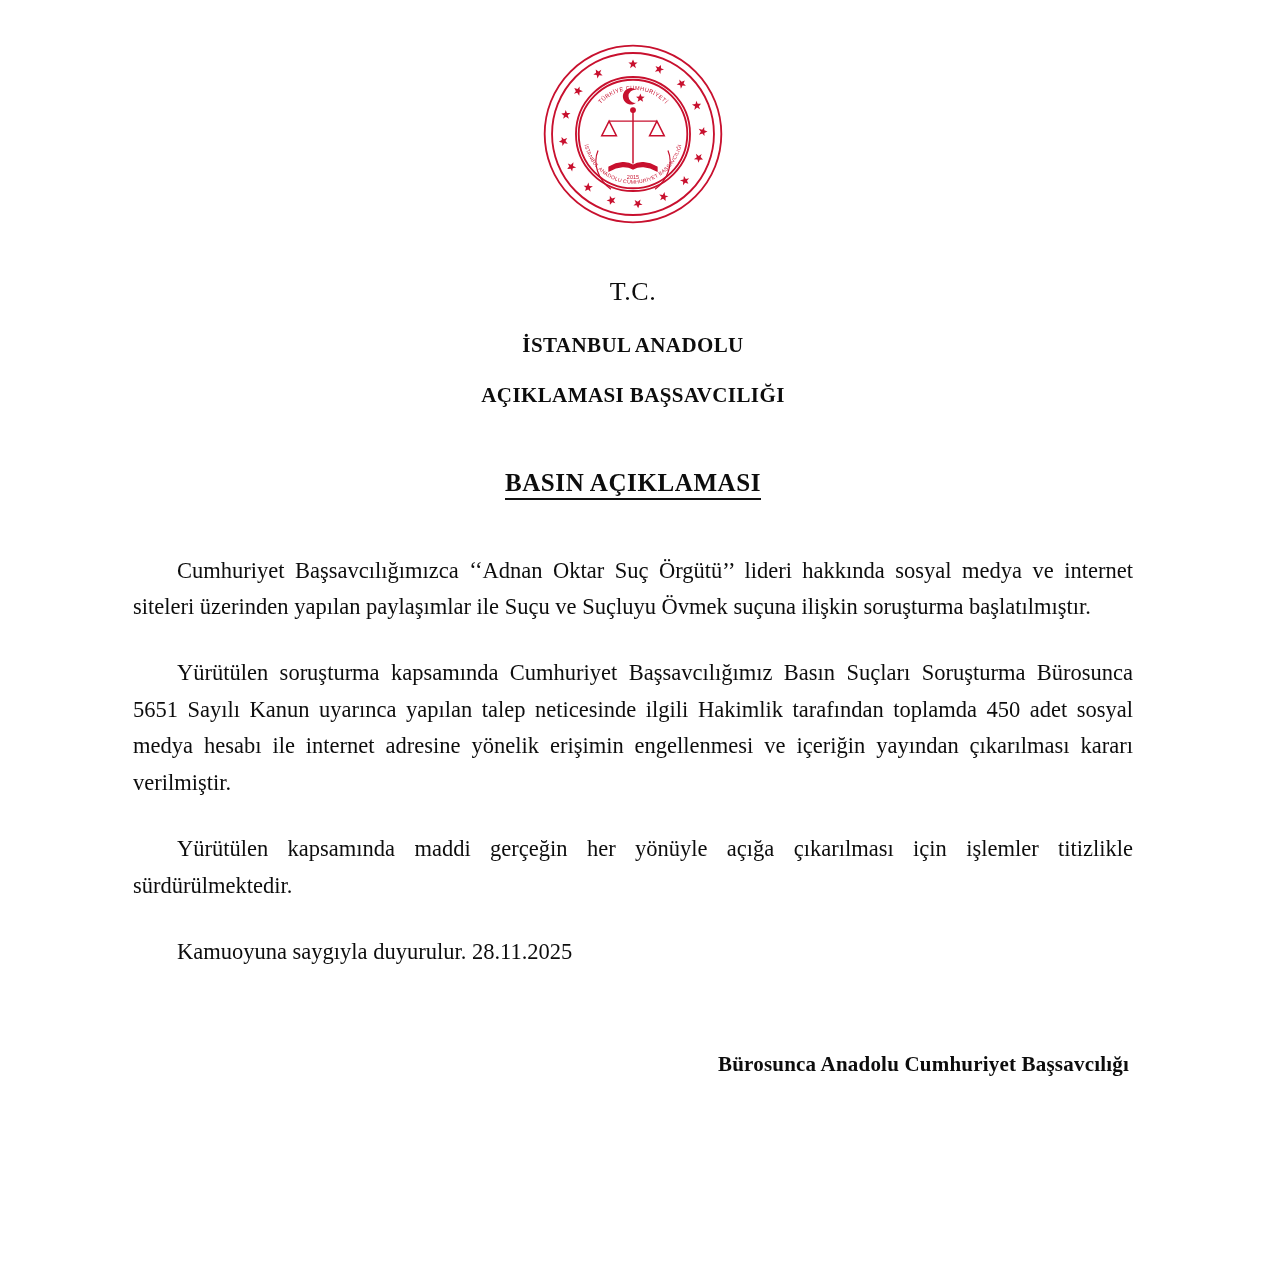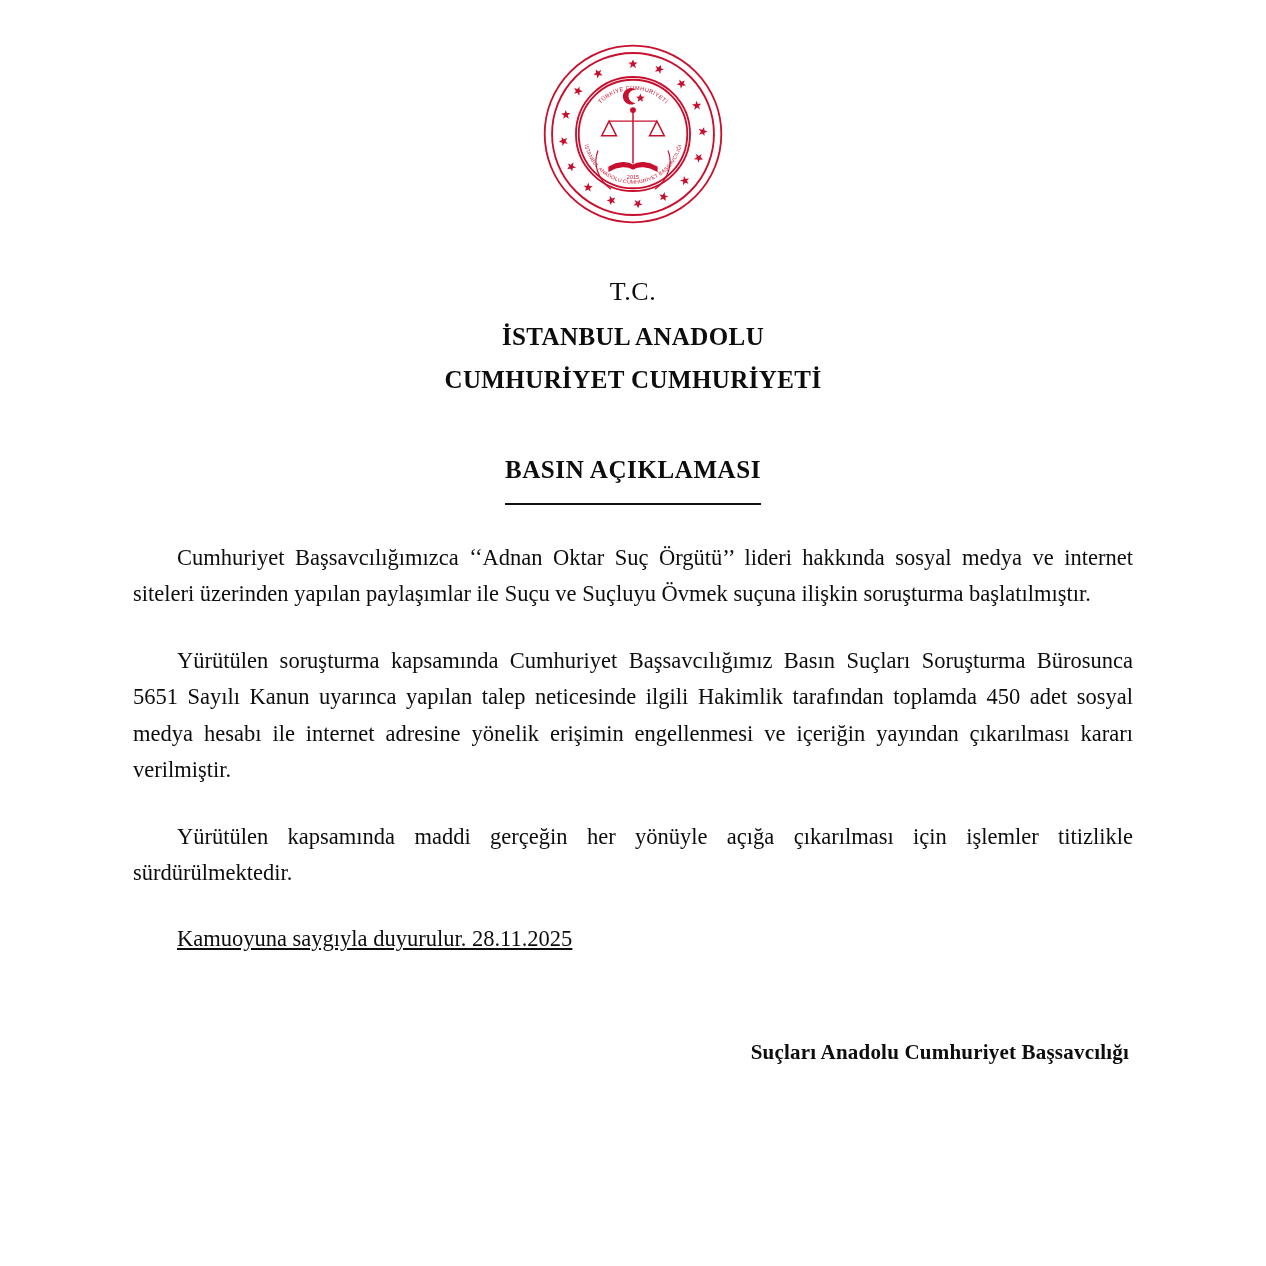--- a/index.html
+++ b/index.html
@@ -40,57 +40,56 @@
     margin-top: 48px;
     text-align: center;
     line-height: 1.42;
   }
   .heading-block .h-tc {
     font-size: 26px;
     font-weight: normal;
     letter-spacing: 0.5px;
   }
   .heading-block .h-line {
-    font-size: 25px;
+    font-size: 21px;
     font-weight: bold;
     letter-spacing: 0.4px;
-    margin-top: 8px;
+    margin-top: 20px;
   }
 
   .press-title {
     margin-top: 58px;
     text-align: center;
     font-size: 25px;
     font-weight: bold;
     letter-spacing: 0.6px;
   }
   .press-title span {
     border-bottom: 2px solid #111;
-    padding-bottom: 20px;
+    padding-bottom: 2px;
   }
 
   
   .body-block {
     margin: 56px auto 0 auto;
     width: 1000px;
   }
   .body-block p {
     margin: 0 0 30px 0;
     font-size: 22.5px;
     line-height: 1.62;
     text-align: justify;
     text-justify: inter-word;
     text-indent: 44px;
   }
   .closing {
     margin: 28px 0 0 0;
     font-size: 22.5px;
     line-height: 1.6;
     text-indent: 10px;
-    text-decoration: underline;
   }
 
   .signature {
     margin: 82px auto 0 auto;
     width: 1000px;
     text-align: right;
     padding-right: 8px;
   }
   .signature span {
     font-size: 21px;
@@ -205,31 +204,31 @@
           <path d="M 62 118 C 56 132 62 150 76 160"></path>
           <path d="M 138 118 C 144 132 138 150 124 160"></path>
         </g>
       </svg>
     </div>
   </div>
 
   <div class="heading-block">
     <div class="h-tc">T.C.</div>
     <div class="h-line">İSTANBUL ANADOLU</div>
-    <div class="h-line">CUMHURİYET CUMHURİYETİ</div>
+    <div class="h-line">AÇIKLAMASI BAŞSAVCILIĞI</div>
   </div>
 
   <div class="press-title">
     <span>BASIN AÇIKLAMASI</span>
   </div>
 
   <div class="body-block">
     <p>Cumhuriyet Başsavcılığımızca ‘‘Adnan Oktar Suç Örgütü’’ lideri hakkında sosyal medya ve internet siteleri üzerinden yapılan paylaşımlar ile Suçu ve Suçluyu Övmek suçuna ilişkin soruşturma başlatılmıştır.</p>
     <p>Yürütülen soruşturma kapsamında Cumhuriyet Başsavcılığımız Basın Suçları Soruşturma Bürosunca 5651 Sayılı Kanun uyarınca yapılan talep neticesinde ilgili Hakimlik tarafından toplamda 450 adet sosyal medya hesabı ile internet adresine yönelik erişimin engellenmesi ve içeriğin yayından çıkarılması kararı verilmiştir.</p>
     <p>Yürütülen kapsamında maddi gerçeğin her yönüyle açığa çıkarılması için işlemler titizlikle sürdürülmektedir.</p>
     <p class="closing">Kamuoyuna saygıyla duyurulur. 28.11.2025</p>
   </div>
 
   <div class="signature">
-    <span>Suçları Anadolu Cumhuriyet Başsavcılığı</span>
+    <span>Bürosunca Anadolu Cumhuriyet Başsavcılığı</span>
   </div>
 
 </div>
 
 </body></html>

